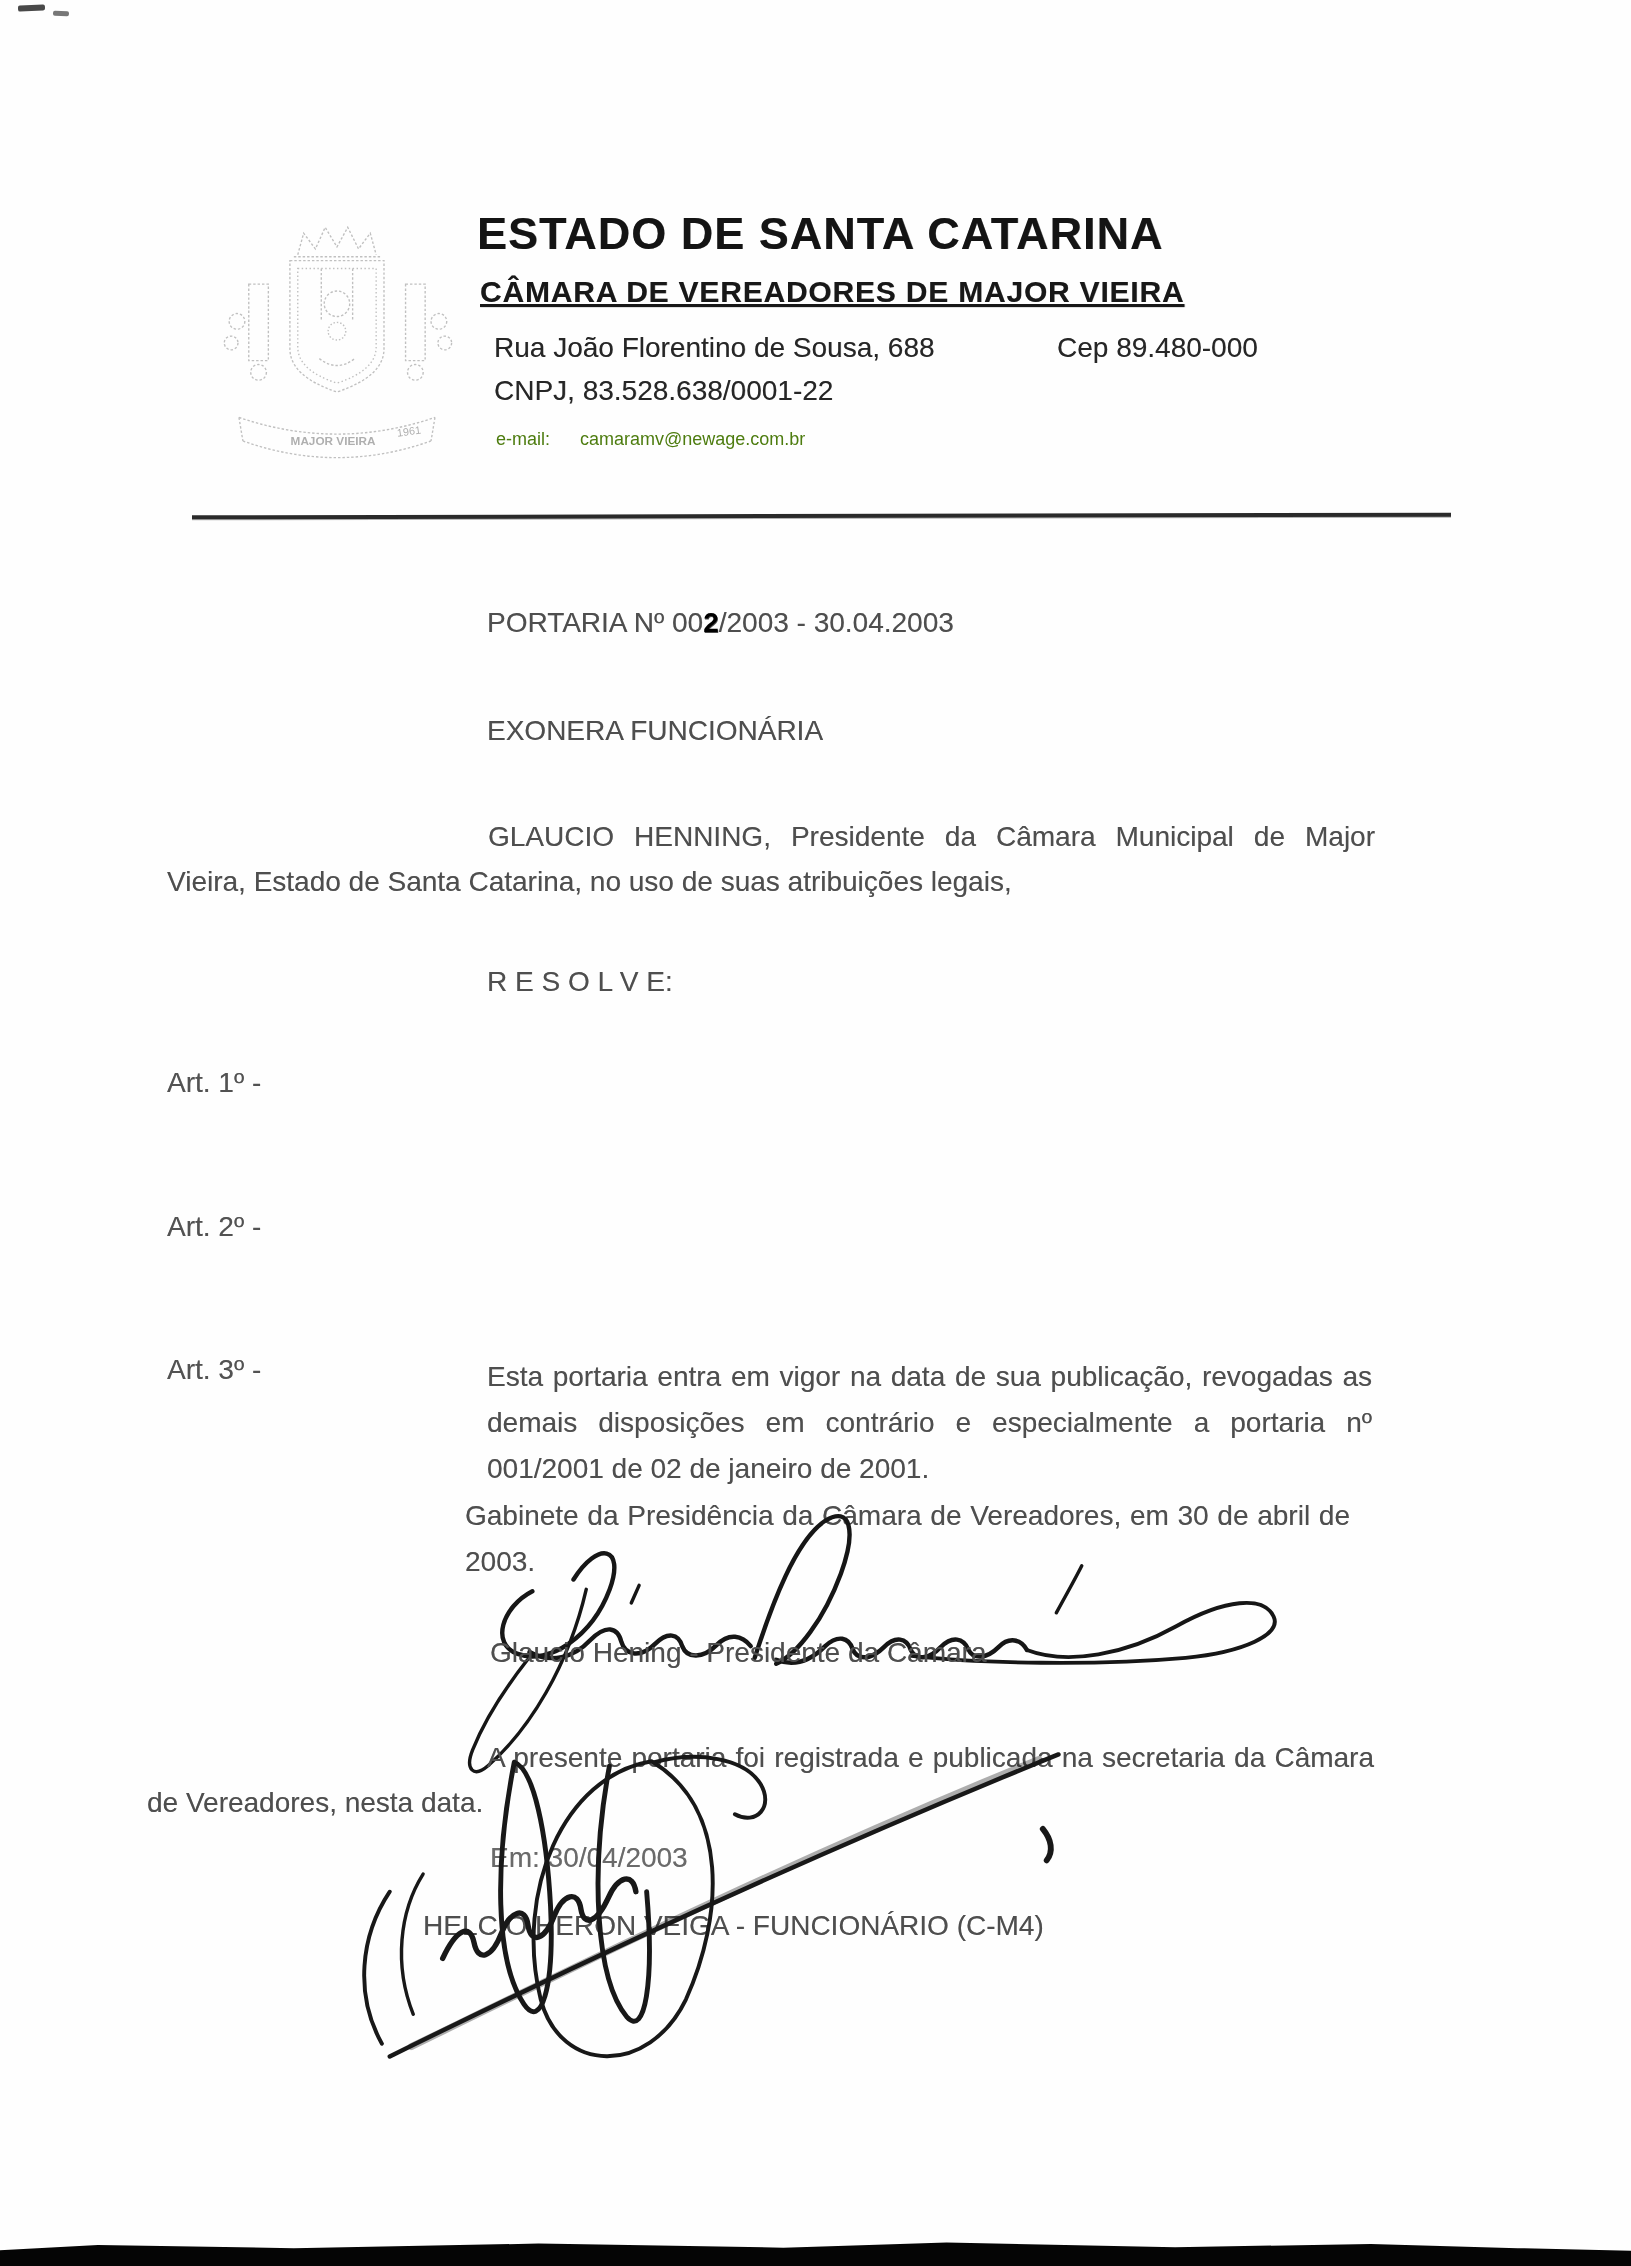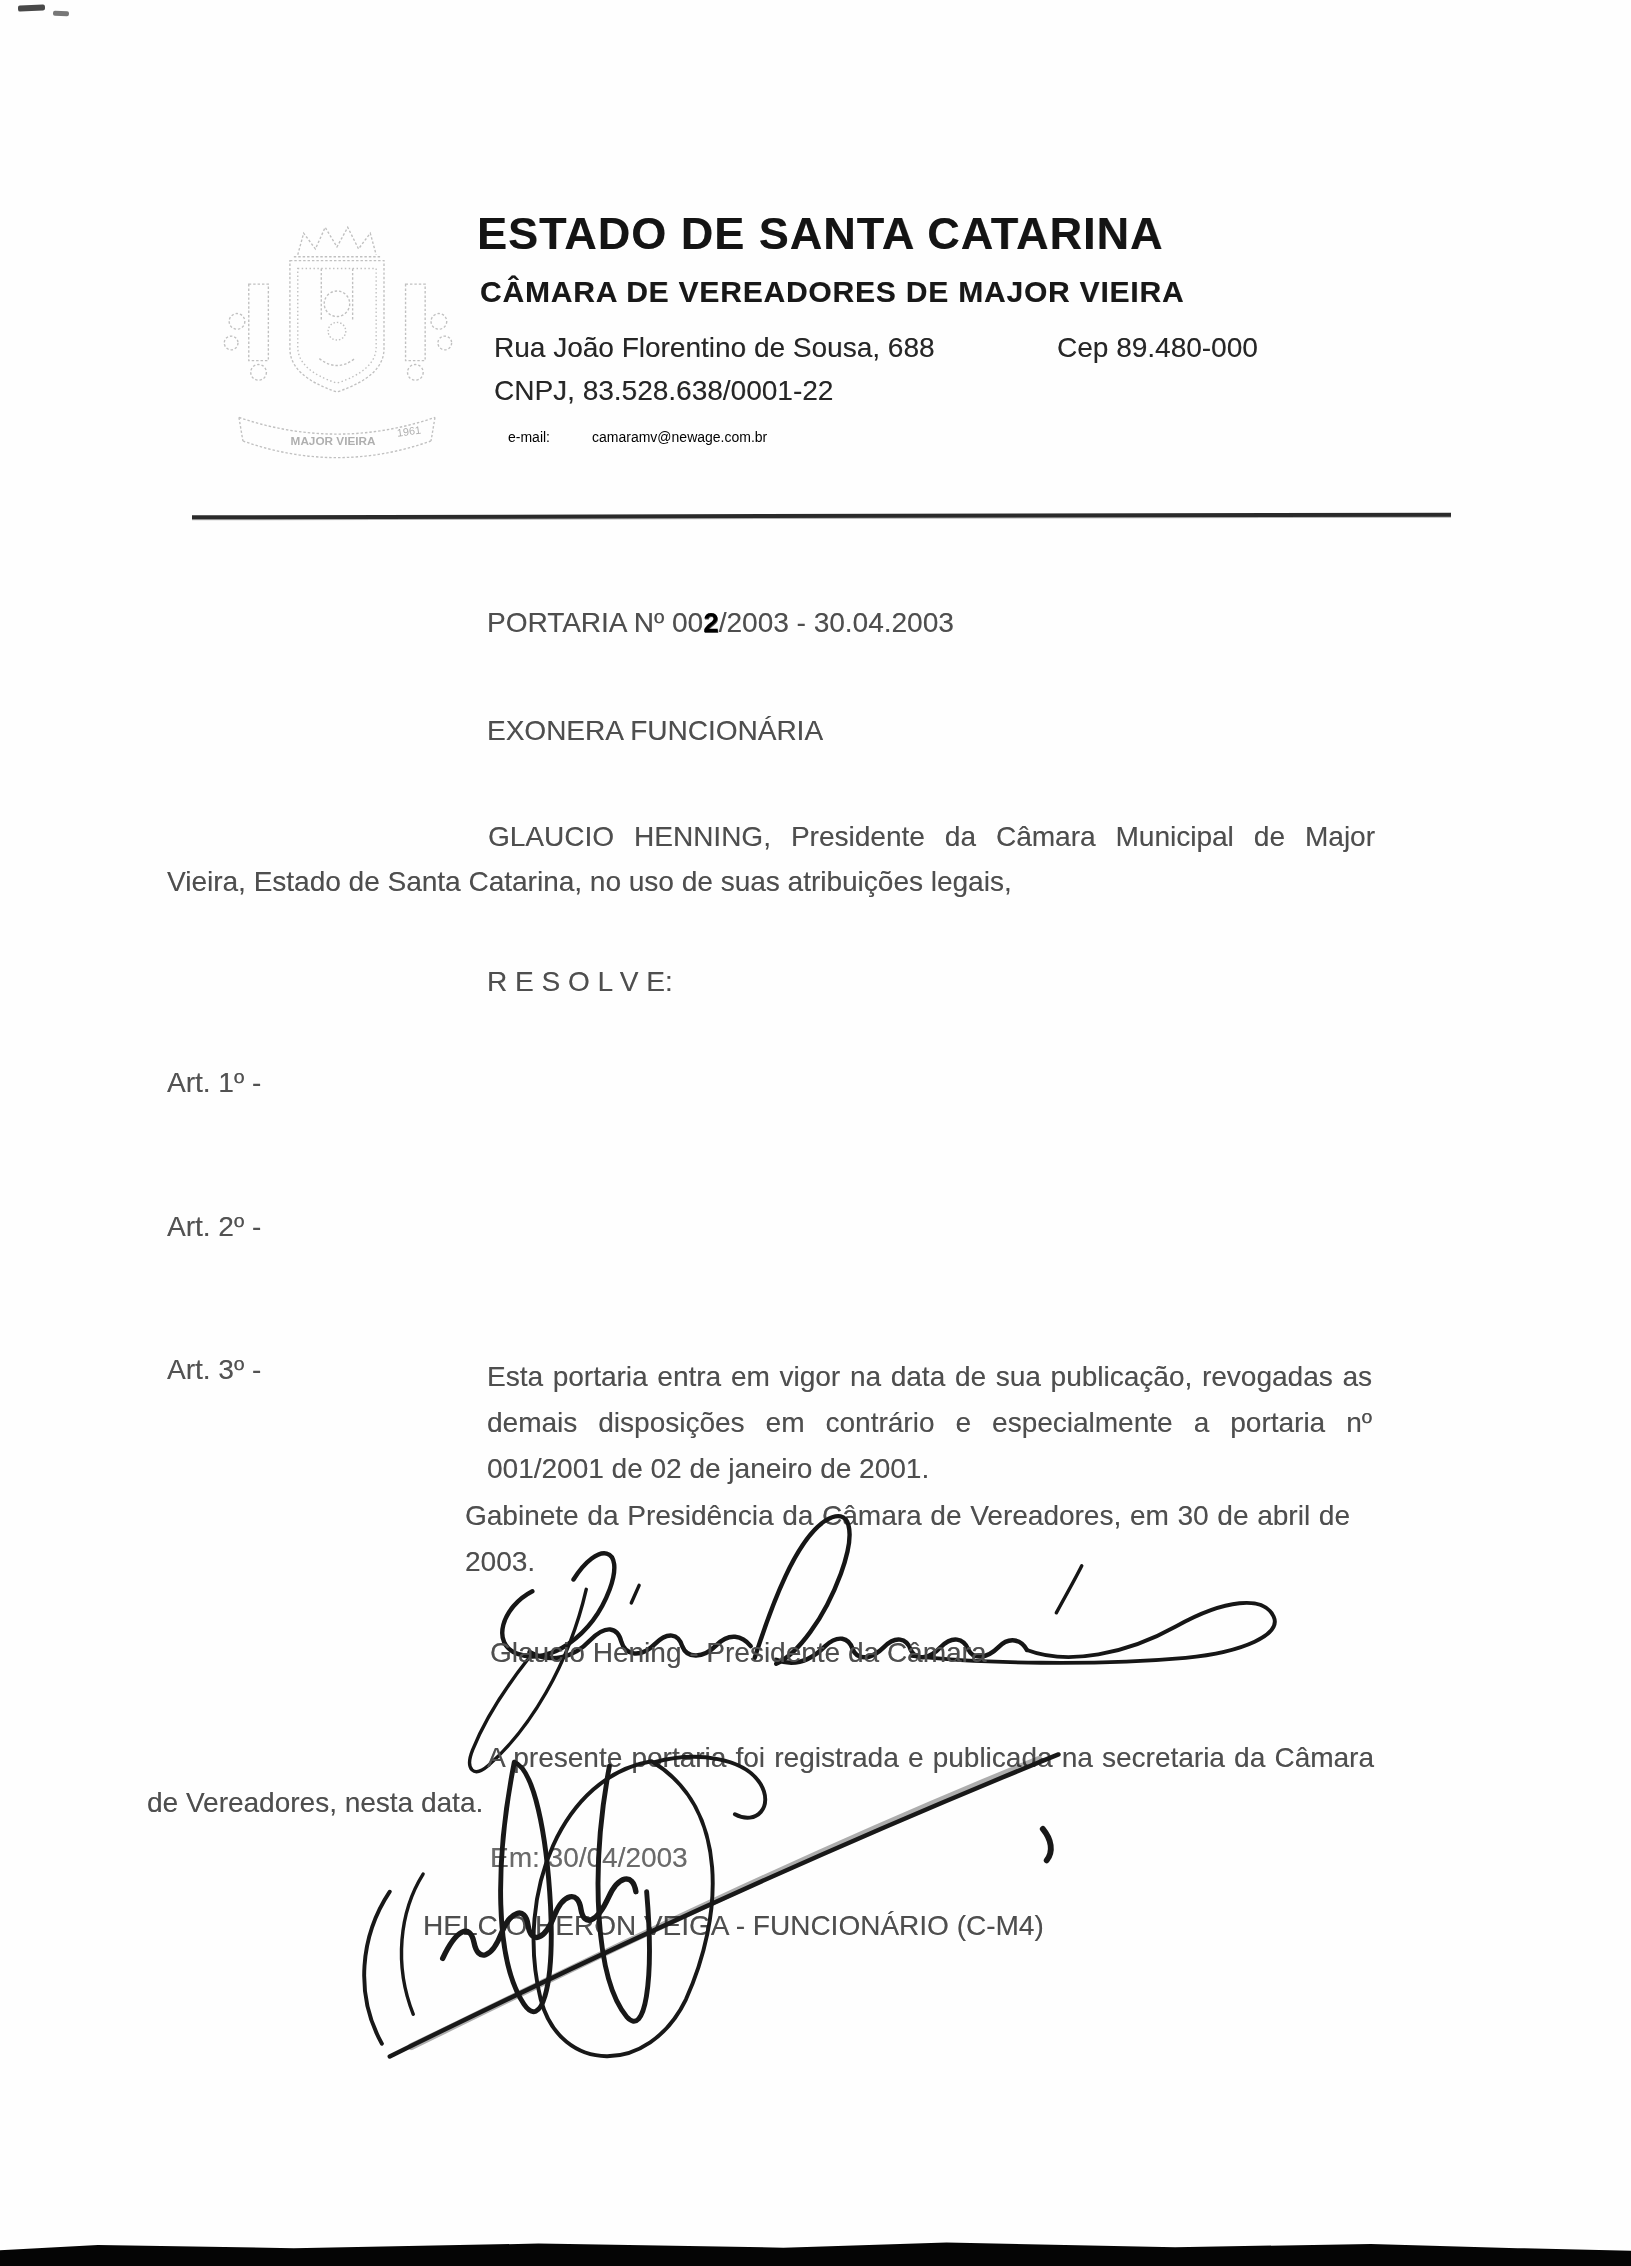--- a/index.html
+++ b/index.html
@@ -48,35 +48,35 @@
   .org-name {
     position: absolute;
     left: 480px;
     top: 275px;
     font-size: 30px;
     font-weight: 700;
     letter-spacing: 0.8px;
     color: #181818;
     text-shadow: 0.3px 0.3px 0.5px rgba(30,30,30,.45);
     white-space: nowrap;
+    text-decoration: underline;
   }
   .addr-line {
     position: absolute;
     font-size: 28px;
     font-weight: 400;
     color: #262626;
     text-shadow: 0.3px 0.3px 0.5px rgba(40,40,40,.4);
     white-space: nowrap;
   }
   .email-line {
     position: absolute;
-    font-size: 14px;
-    color: #000000;
-    white-space: nowrap;
-    margin-left: 12px;
+    font-size: 18px;
+    color: #4d7c0f;
+    white-space: nowrap;
   }
   .header-divider {
     position: absolute;
     left: 192px;
     top: 514px;
     width: 1259px;
     height: 3.9px;
     background: #2a2a2a;
     transform: rotate(-0.12deg);
     box-shadow: 0 1px 0 rgba(60,60,60,.4);

